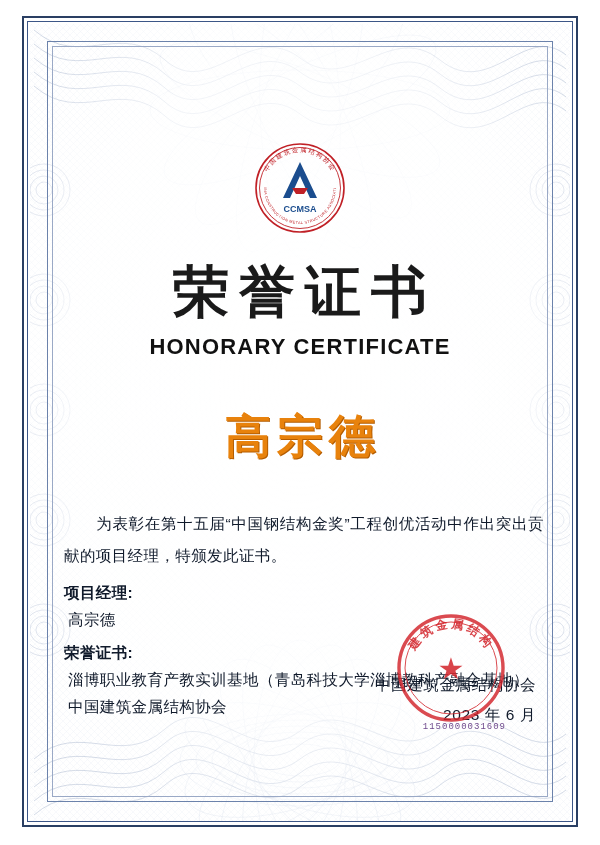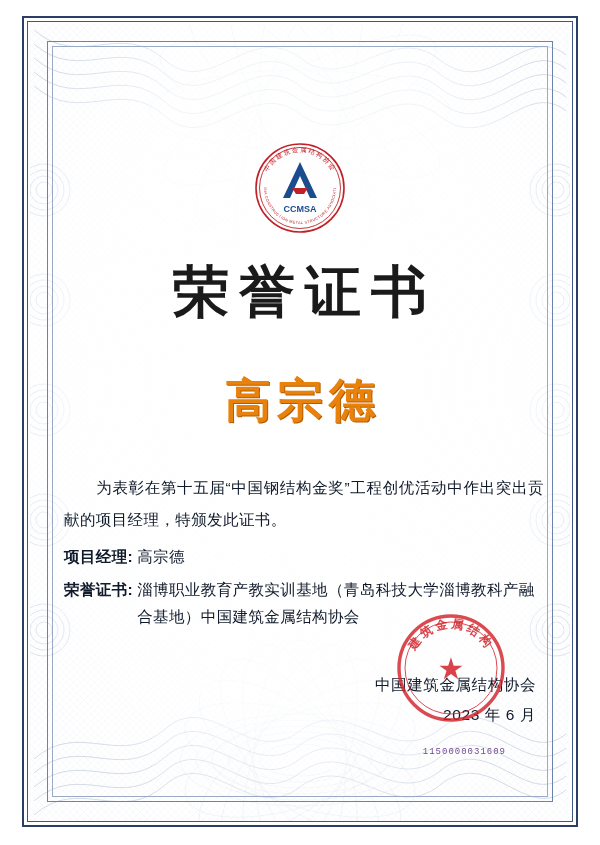--- a/index.html
+++ b/index.html
@@ -131,20 +131,21 @@
   }
   .para .indent { display: inline-block; width: 32px; }
 
   .field-row {
     display: flex;
     align-items: flex-start;
     font-size: 15.5px;
     line-height: 1.75;
     margin-top: 6px;
     letter-spacing: 0.4px;
+    flex-direction: column;
   }
   .field-label {
     font-weight: bold;
     white-space: nowrap;
     color: #101a2b;
   }
   .field-value {
     margin-left: 4px;
     color: #101a2b;
   }
@@ -172,21 +173,21 @@
     right: 30px;
     bottom: 62px;
     width: 118px;
     height: 118px;
     pointer-events: none;
   }
 
   .serial {
     position: absolute;
     right: 34px;
-    bottom: 32px;
+    bottom: 57px;
     font-size: 9px;
     letter-spacing: 1px;
     color: #6f4a8d;
     font-family: "Liberation Mono", monospace;
   }
 </style>
 </head>
 <body>
 
 <div id="certificate">
@@ -330,20 +331,21 @@
           <textPath href="#ringBottom" startOffset="50%" text-anchor="middle">CHINA CONSTRUCTION METAL STRUCTURE ASSOCIATION</textPath>
         </text>
 
         <path d="M46 20 L63 56 L56 56 L46 34 L36 56 L29 56 Z" fill="#1b4d8e"></path>
         <path d="M38 46 L54 46 L50 52 L42 52 Z" fill="#c02026"></path>
         <text x="46" y="70" font-size="9" font-weight="bold" text-anchor="middle" fill="#1b4d8e" font-family="Liberation Sans, sans-serif">CCMSA</text>
       </svg>
     </div>
 
     <div class="title-cn">荣誉证书</div>
+    <div class="title-en">HONORARY CERTIFICATE</div>
 
     <div class="honoree">高宗德</div>
 
     <div class="body-block">
       <div class="para">
         <span class="indent"></span><span>为表彰在第十五届“中国钢结构金奖”工程创优活动中作出突出贡献的项目经理，特颁发此证书。</span>
       </div>
 
       <div class="field-row">
         <span class="field-label">项目经理:</span>

